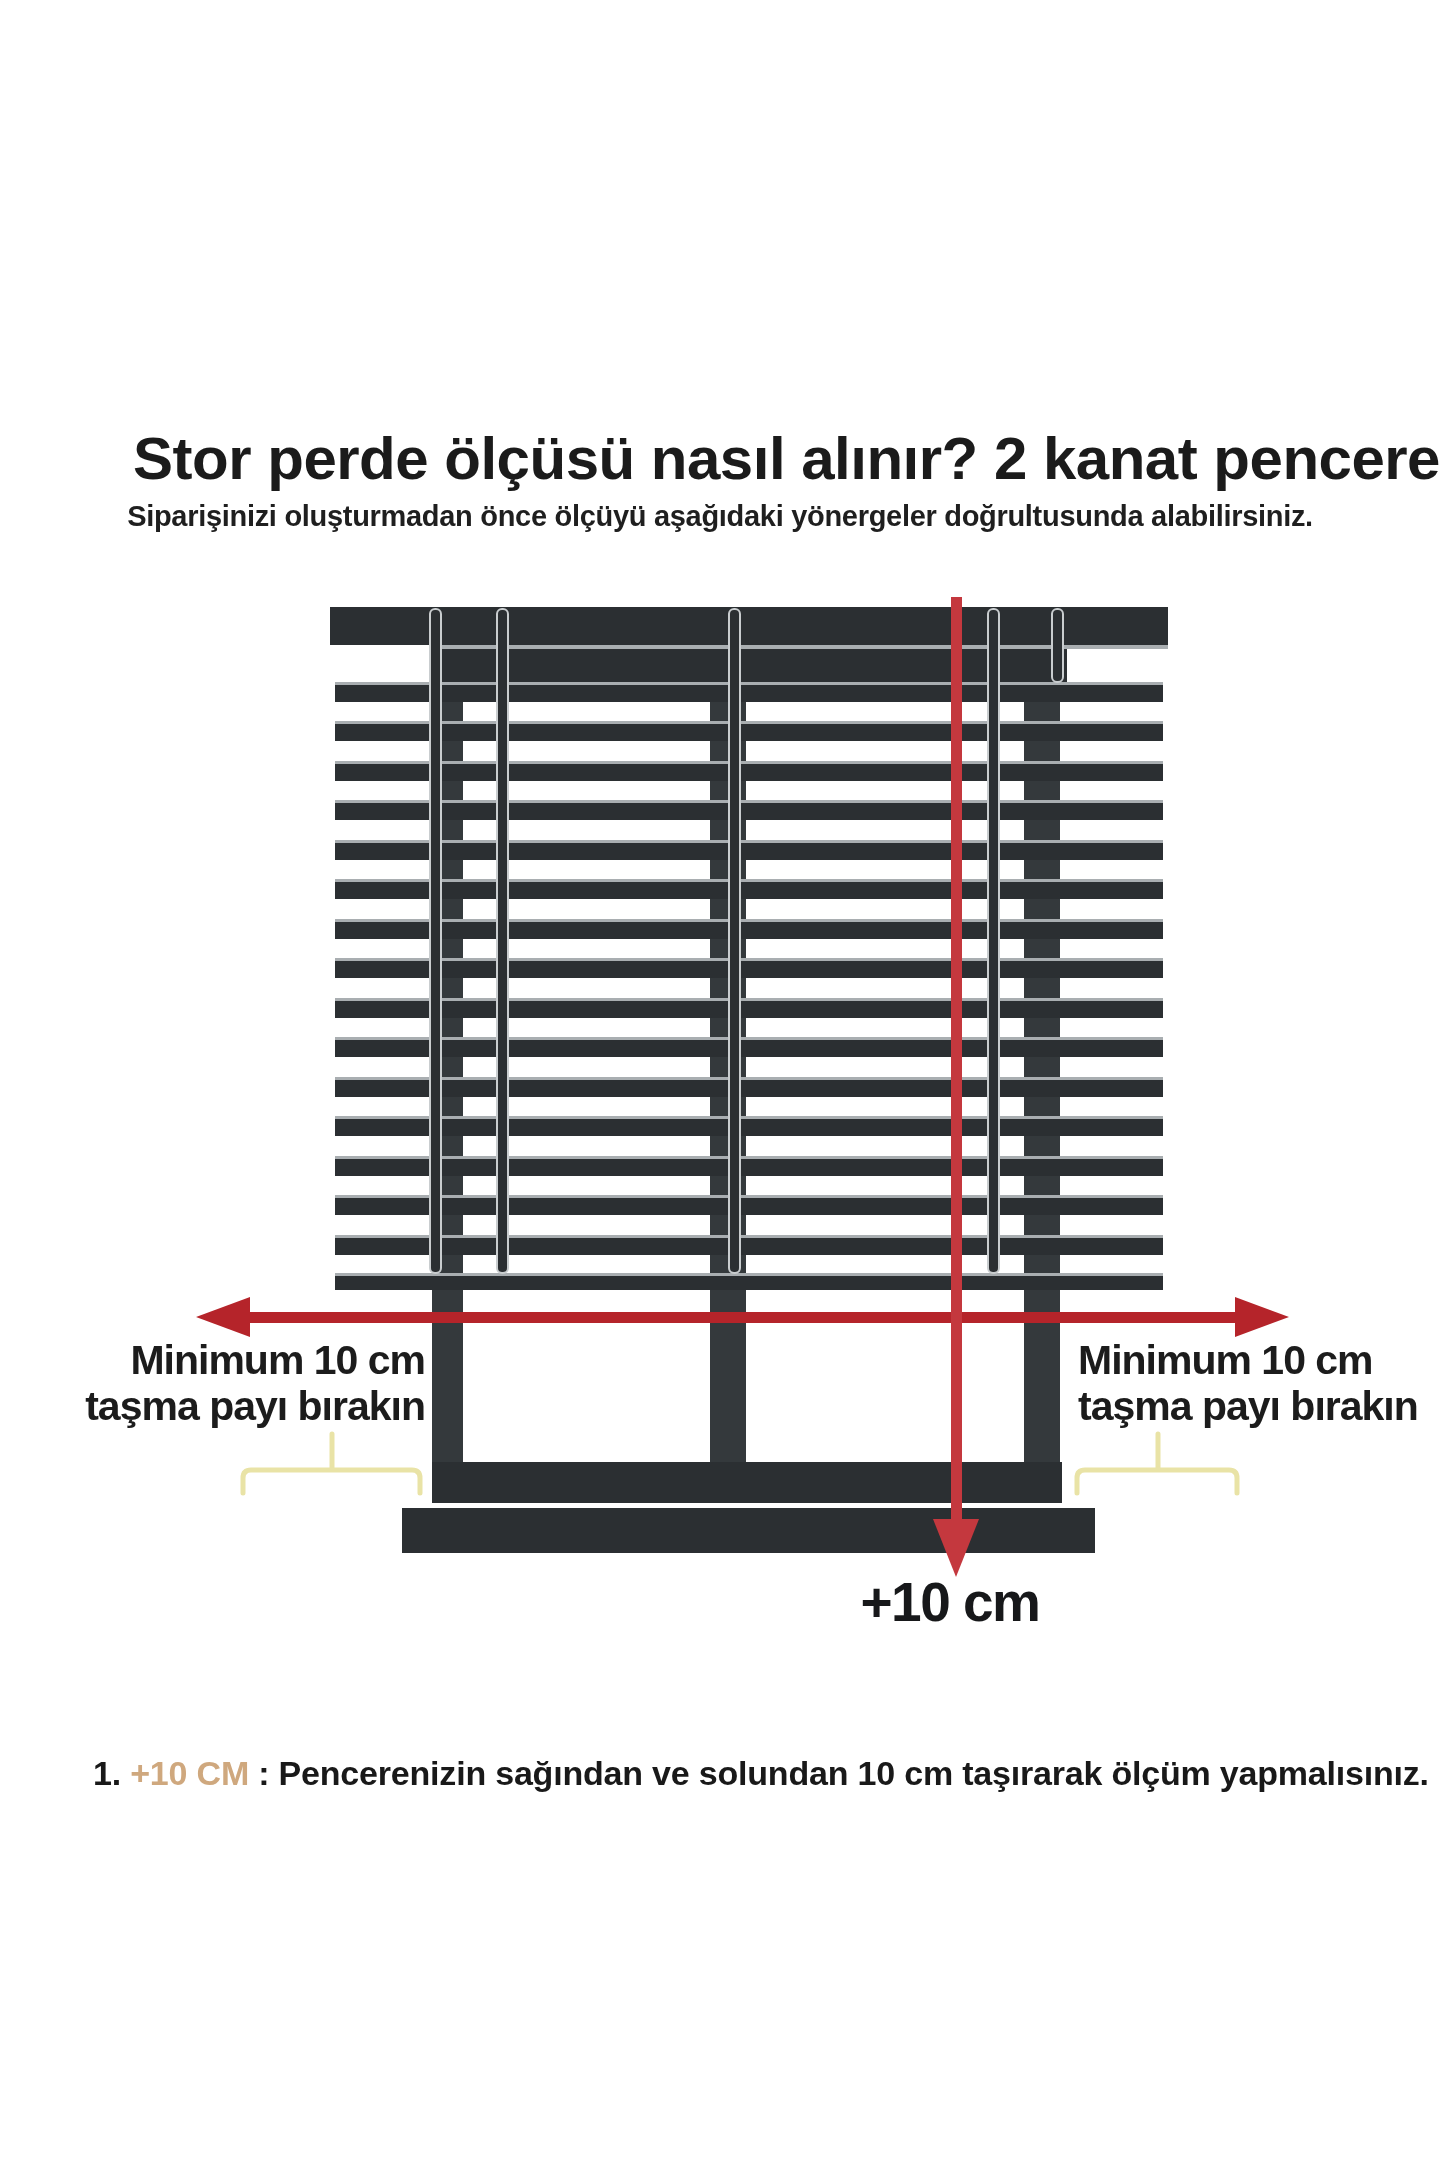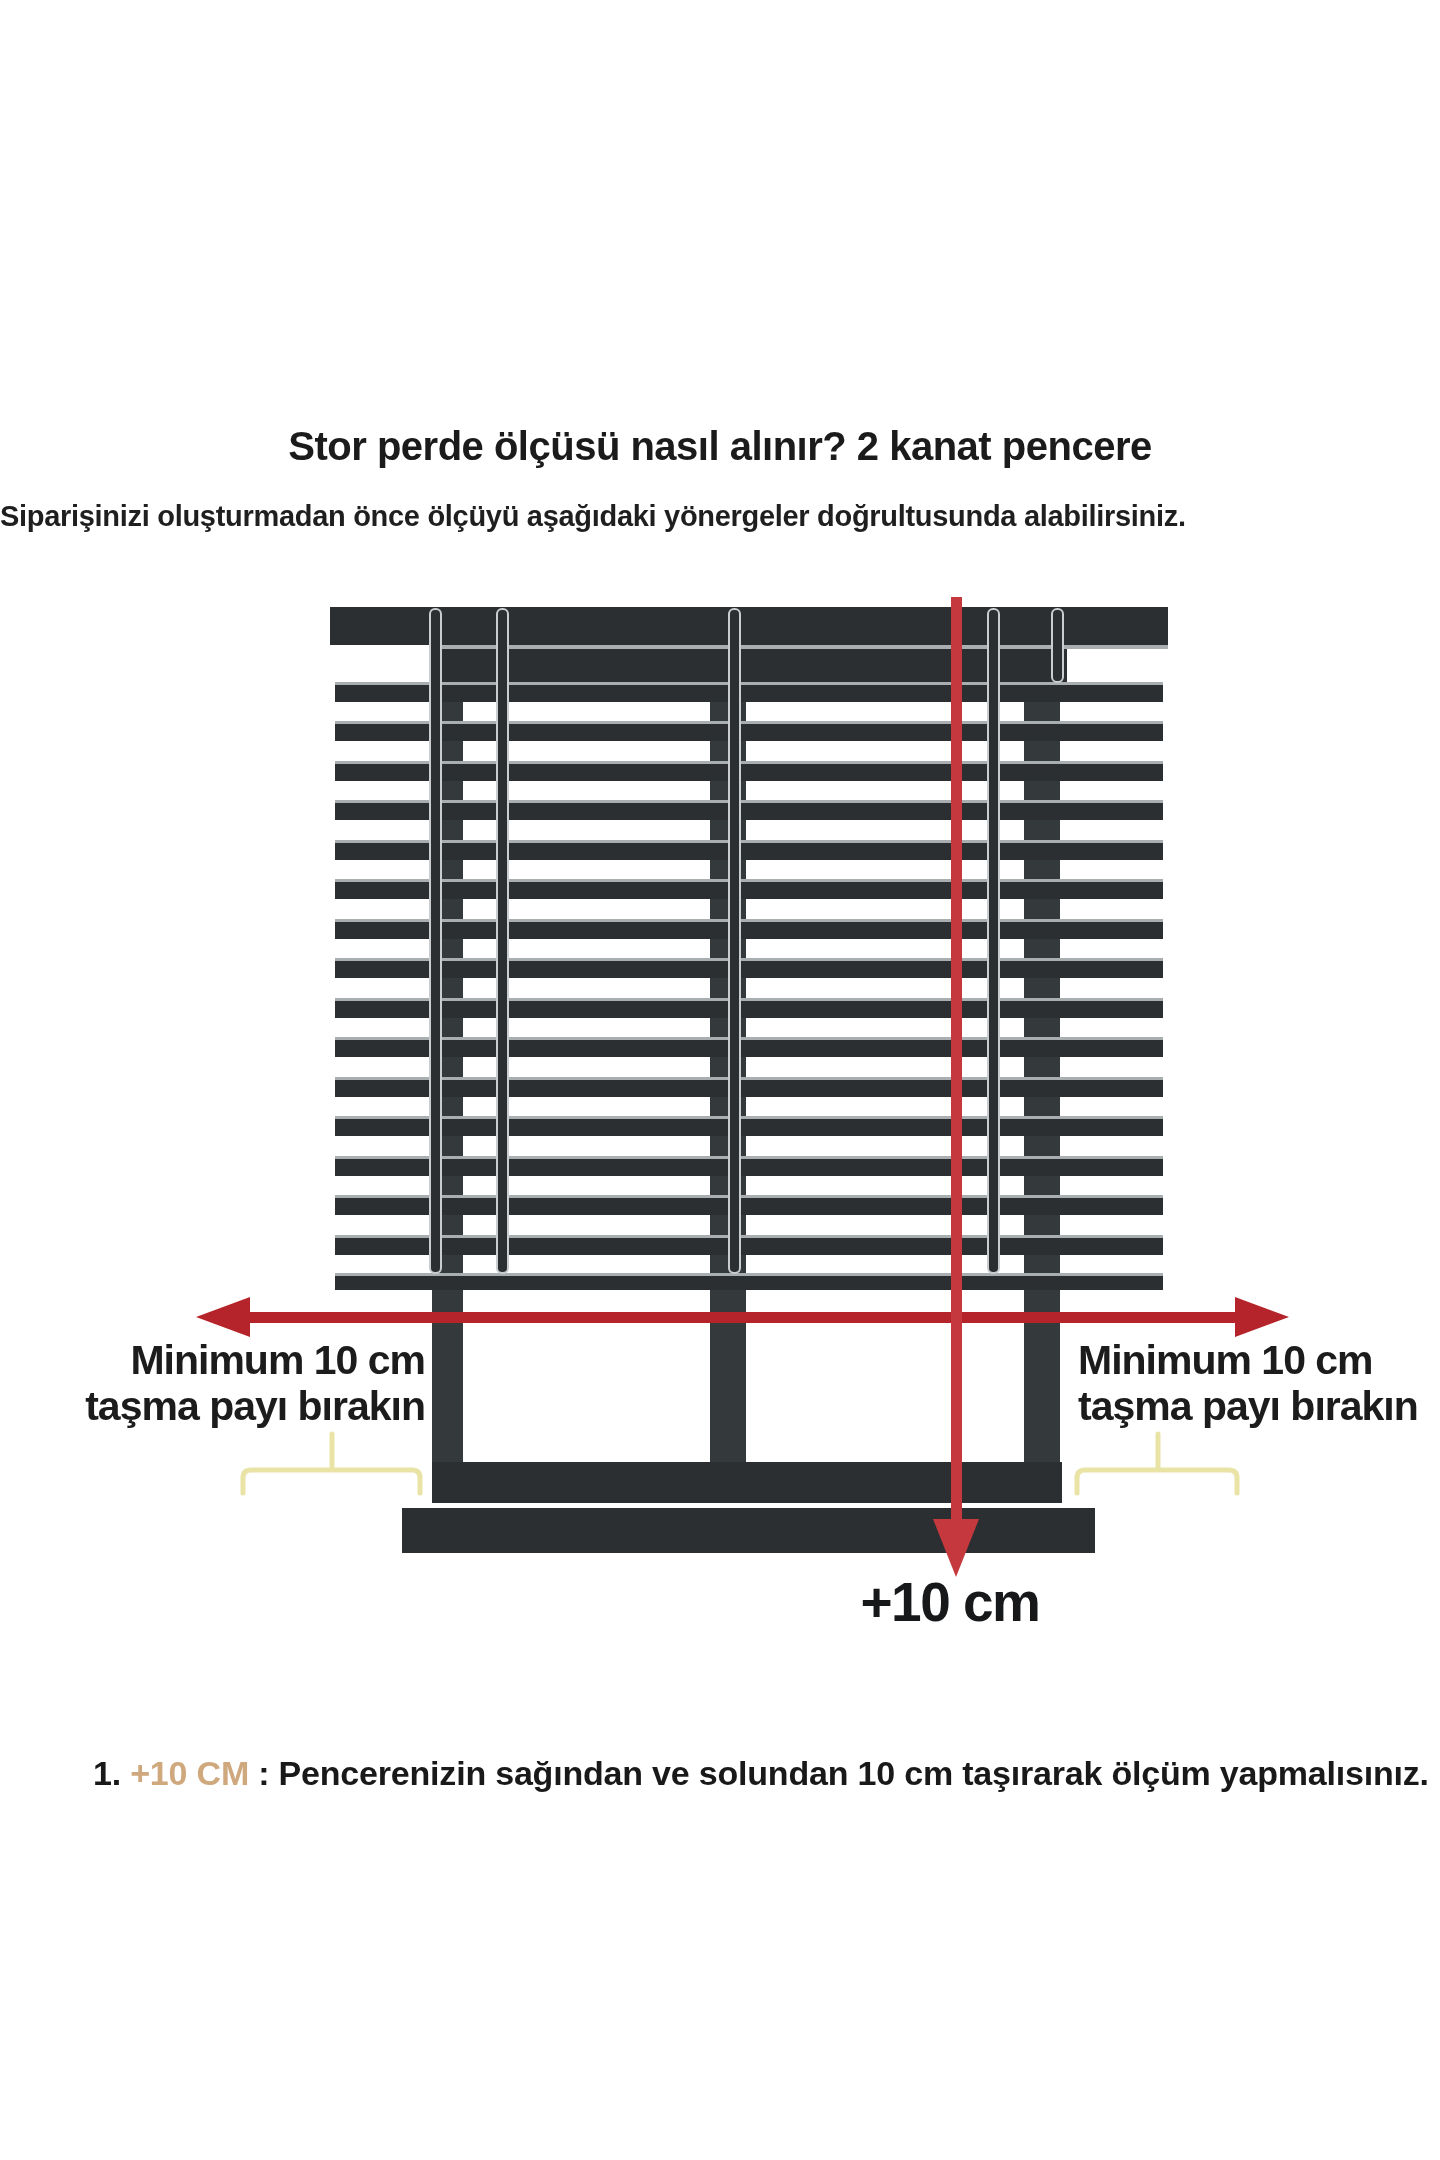--- a/index.html
+++ b/index.html
@@ -8,27 +8,27 @@
     background: #ffffff;
     position: relative;
     overflow: hidden;
     font-family: "Liberation Sans", sans-serif;
     color: var(--text-black, #1b1b1b);
   }
   .abs { position: absolute; }
 
   .title {
     left: 0; right: 0; top: 424px;
-    text-align: center;
-    font-size: 40px; font-weight: 600; letter-spacing: -0.5px;
+    text-align: right;
+    font-size: 60px; font-weight: 600; letter-spacing: -0.5px;
     color: var(--text-black, #1b1b1b);
   }
   .subtitle {
     left: 0; right: 0; top: 500px;
-    text-align: left;
+    text-align: center;
     font-size: 29px; font-weight: 600; letter-spacing: -0.3px;
     color: #1f1f1f;
   }
 
   .diagram-svg { left: 0; top: 0; width: 1440px; height: 2160px; }
 
   .overhang-label {
     top: 1337px; width: 365px;
     font-size: 41px; font-weight: 600; letter-spacing: -1px;
     line-height: 46px; color: #1c1c1c;

